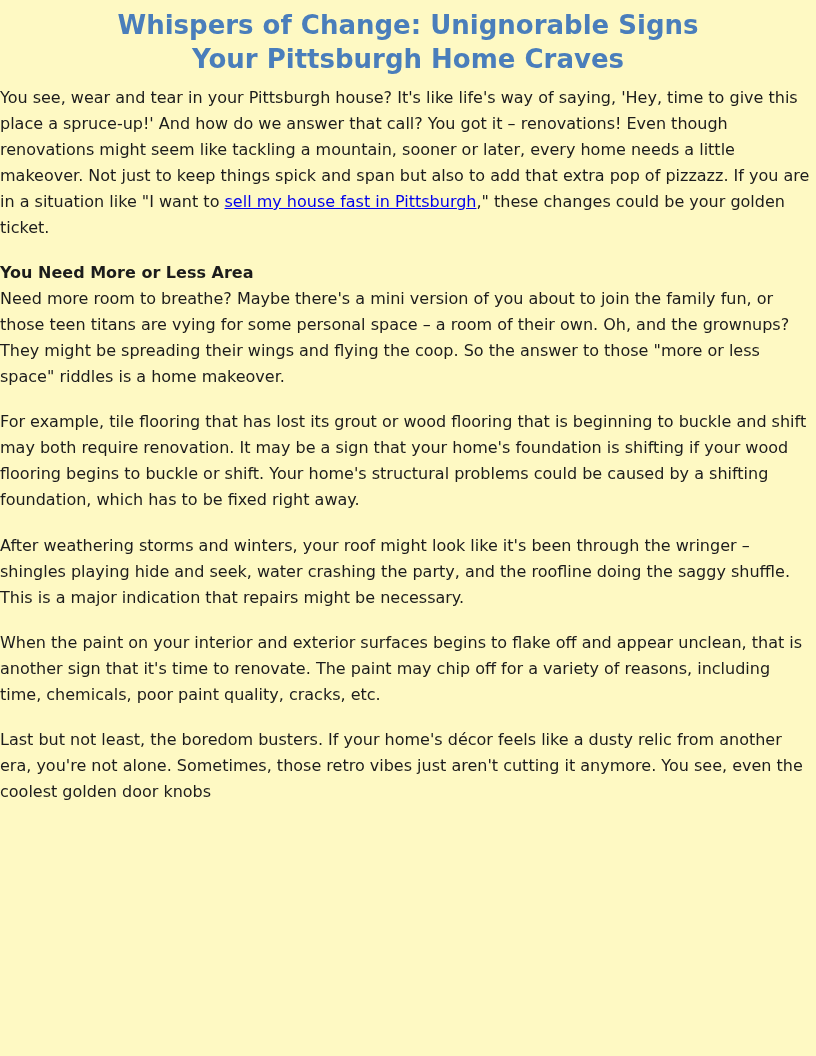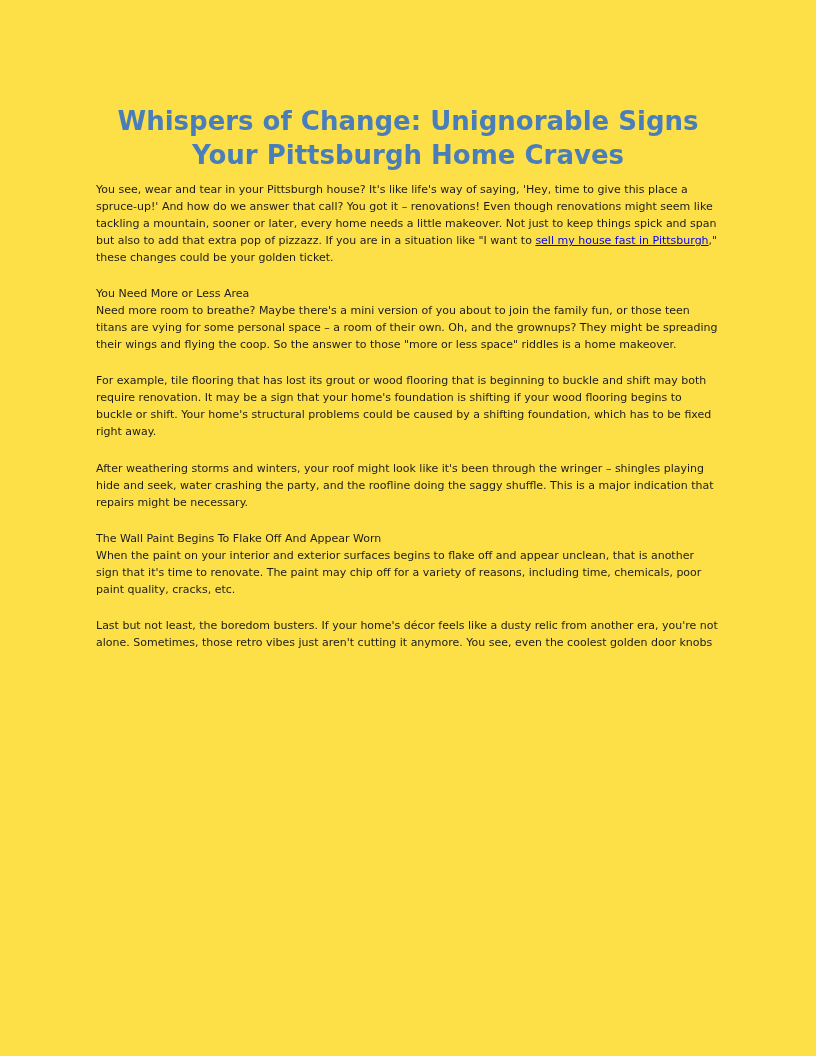--- a/index.html
+++ b/index.html
@@ -5,43 +5,42 @@
   * { margin: 0; padding: 0; box-sizing: border-box; }
   html, body { background: #ffffff; }
   body {
     width: 816px;
     height: 1056px;
     font-family: "DejaVu Sans", sans-serif;
   }
   .page {
     width: 816px;
     height: 1056px;
-    background: #fde047;
-    padding: 96px;
+    background: #fef9c3;
     overflow: hidden;
   }
   .doc-title {
     font-size: 26px;
     line-height: 34px;
     font-weight: bold;
     color: #4a7ebb;
     text-align: center;
     margin-top: 8px;
     margin-bottom: 9px;
   }
   .doc-title div { white-space: nowrap; }
   .body-text, .section h2, .section p, .para {
-    font-size: 11px;
-    line-height: 17px;
+    font-size: 16px;
+    line-height: 26px;
     color: #1c1c1c;
   }
   .para { margin: 0; }
   .section { margin-top: 19.2px; }
   .section h2 {
-    font-weight: normal;
+    font-weight: bold;
   }
   a.doc-link {
     color: #0000ee;
     text-decoration: underline;
     cursor: pointer;
   }
 </style>
 </head>
 <body>
 
@@ -61,21 +60,20 @@
 
   <section class="section">
     <p class="para">For example, tile flooring that has lost its grout or wood flooring that is beginning to buckle and shift may both require renovation. It may be a sign that your home's foundation is shifting if your wood flooring begins to buckle or shift. Your home's structural problems could be caused by a shifting foundation, which has to be fixed right away.</p>
   </section>
 
   <section class="section">
     <p class="para">After weathering storms and winters, your roof might look like it's been through the wringer – shingles playing hide and seek, water crashing the party, and the roofline doing the saggy shuffle. This is a major indication that repairs might be necessary.</p>
   </section>
 
   <section class="section">
-    <h2>The Wall Paint Begins To Flake Off And Appear Worn</h2>
     <p class="para">When the paint on your interior and exterior surfaces begins to flake off and appear unclean, that is another sign that it's time to renovate. The paint may chip off for a variety of reasons, including time, chemicals, poor paint quality, cracks, etc.</p>
   </section>
 
   <section class="section">
     <p class="para">Last but not least, the boredom busters. If your home's décor feels like a dusty relic from another era, you're not alone. Sometimes, those retro vibes just aren't cutting it anymore. You see, even the coolest golden door knobs</p>
   </section>
 
 </div>
 
 </body></html>

